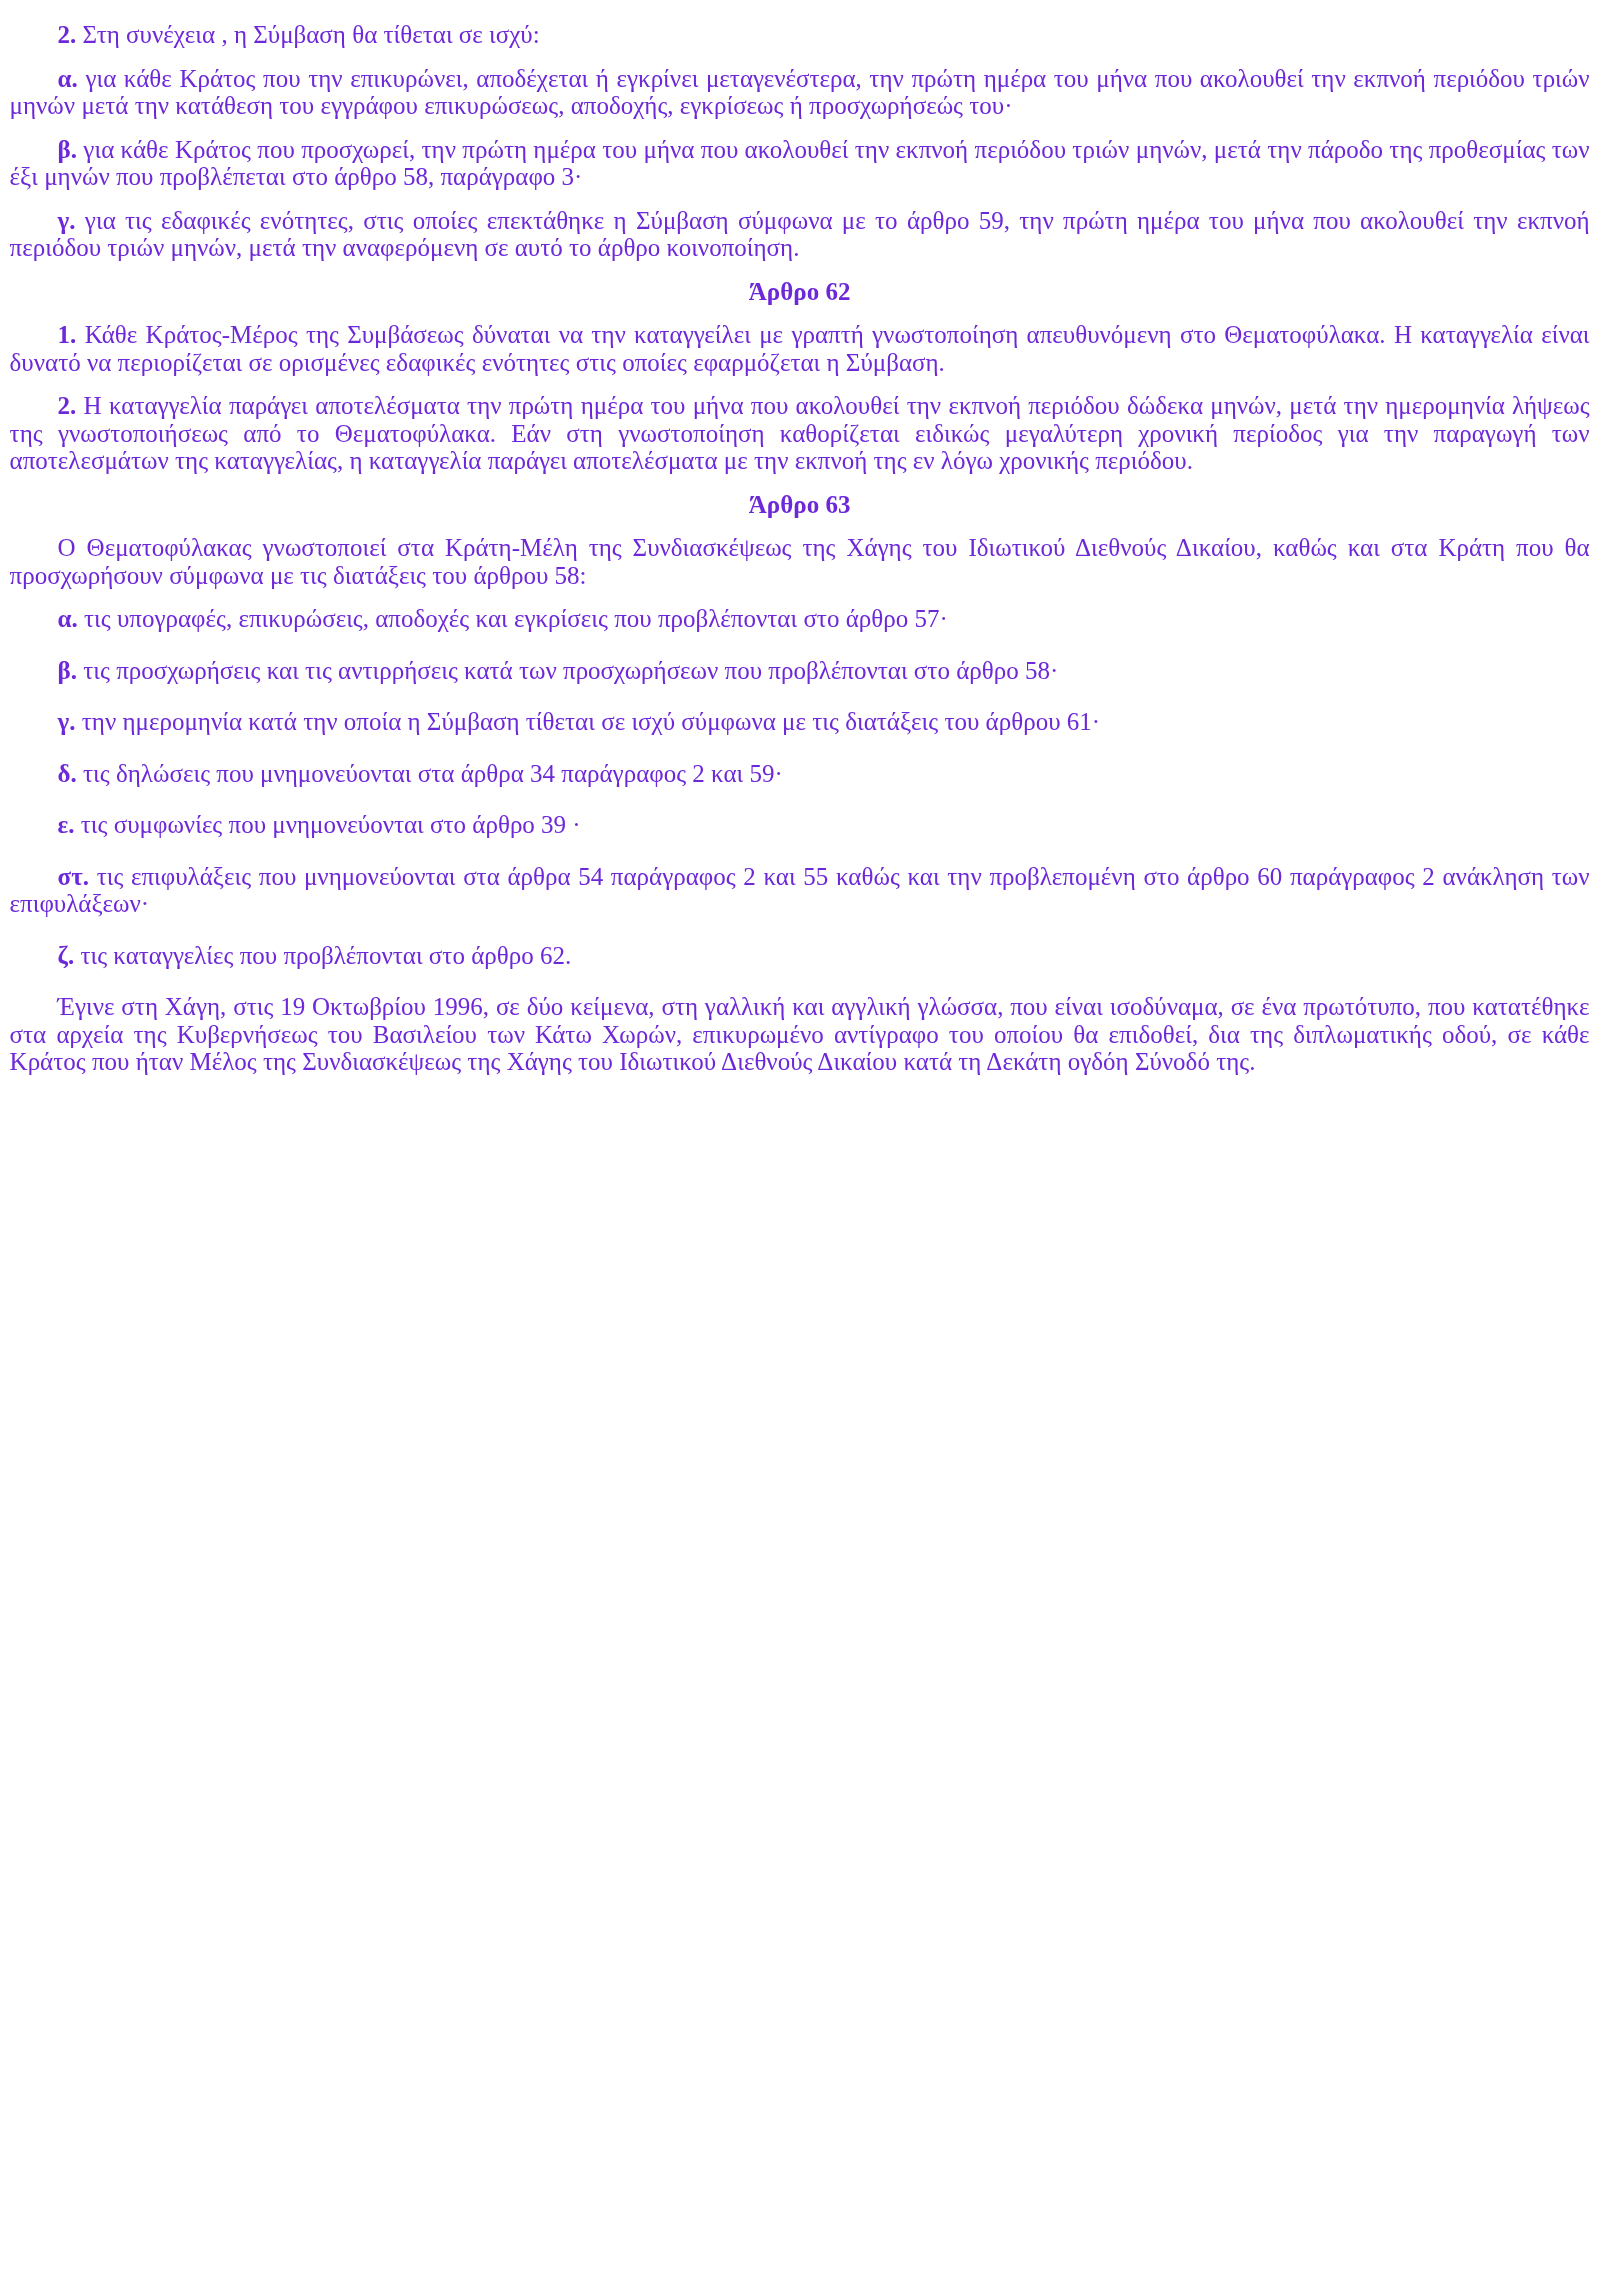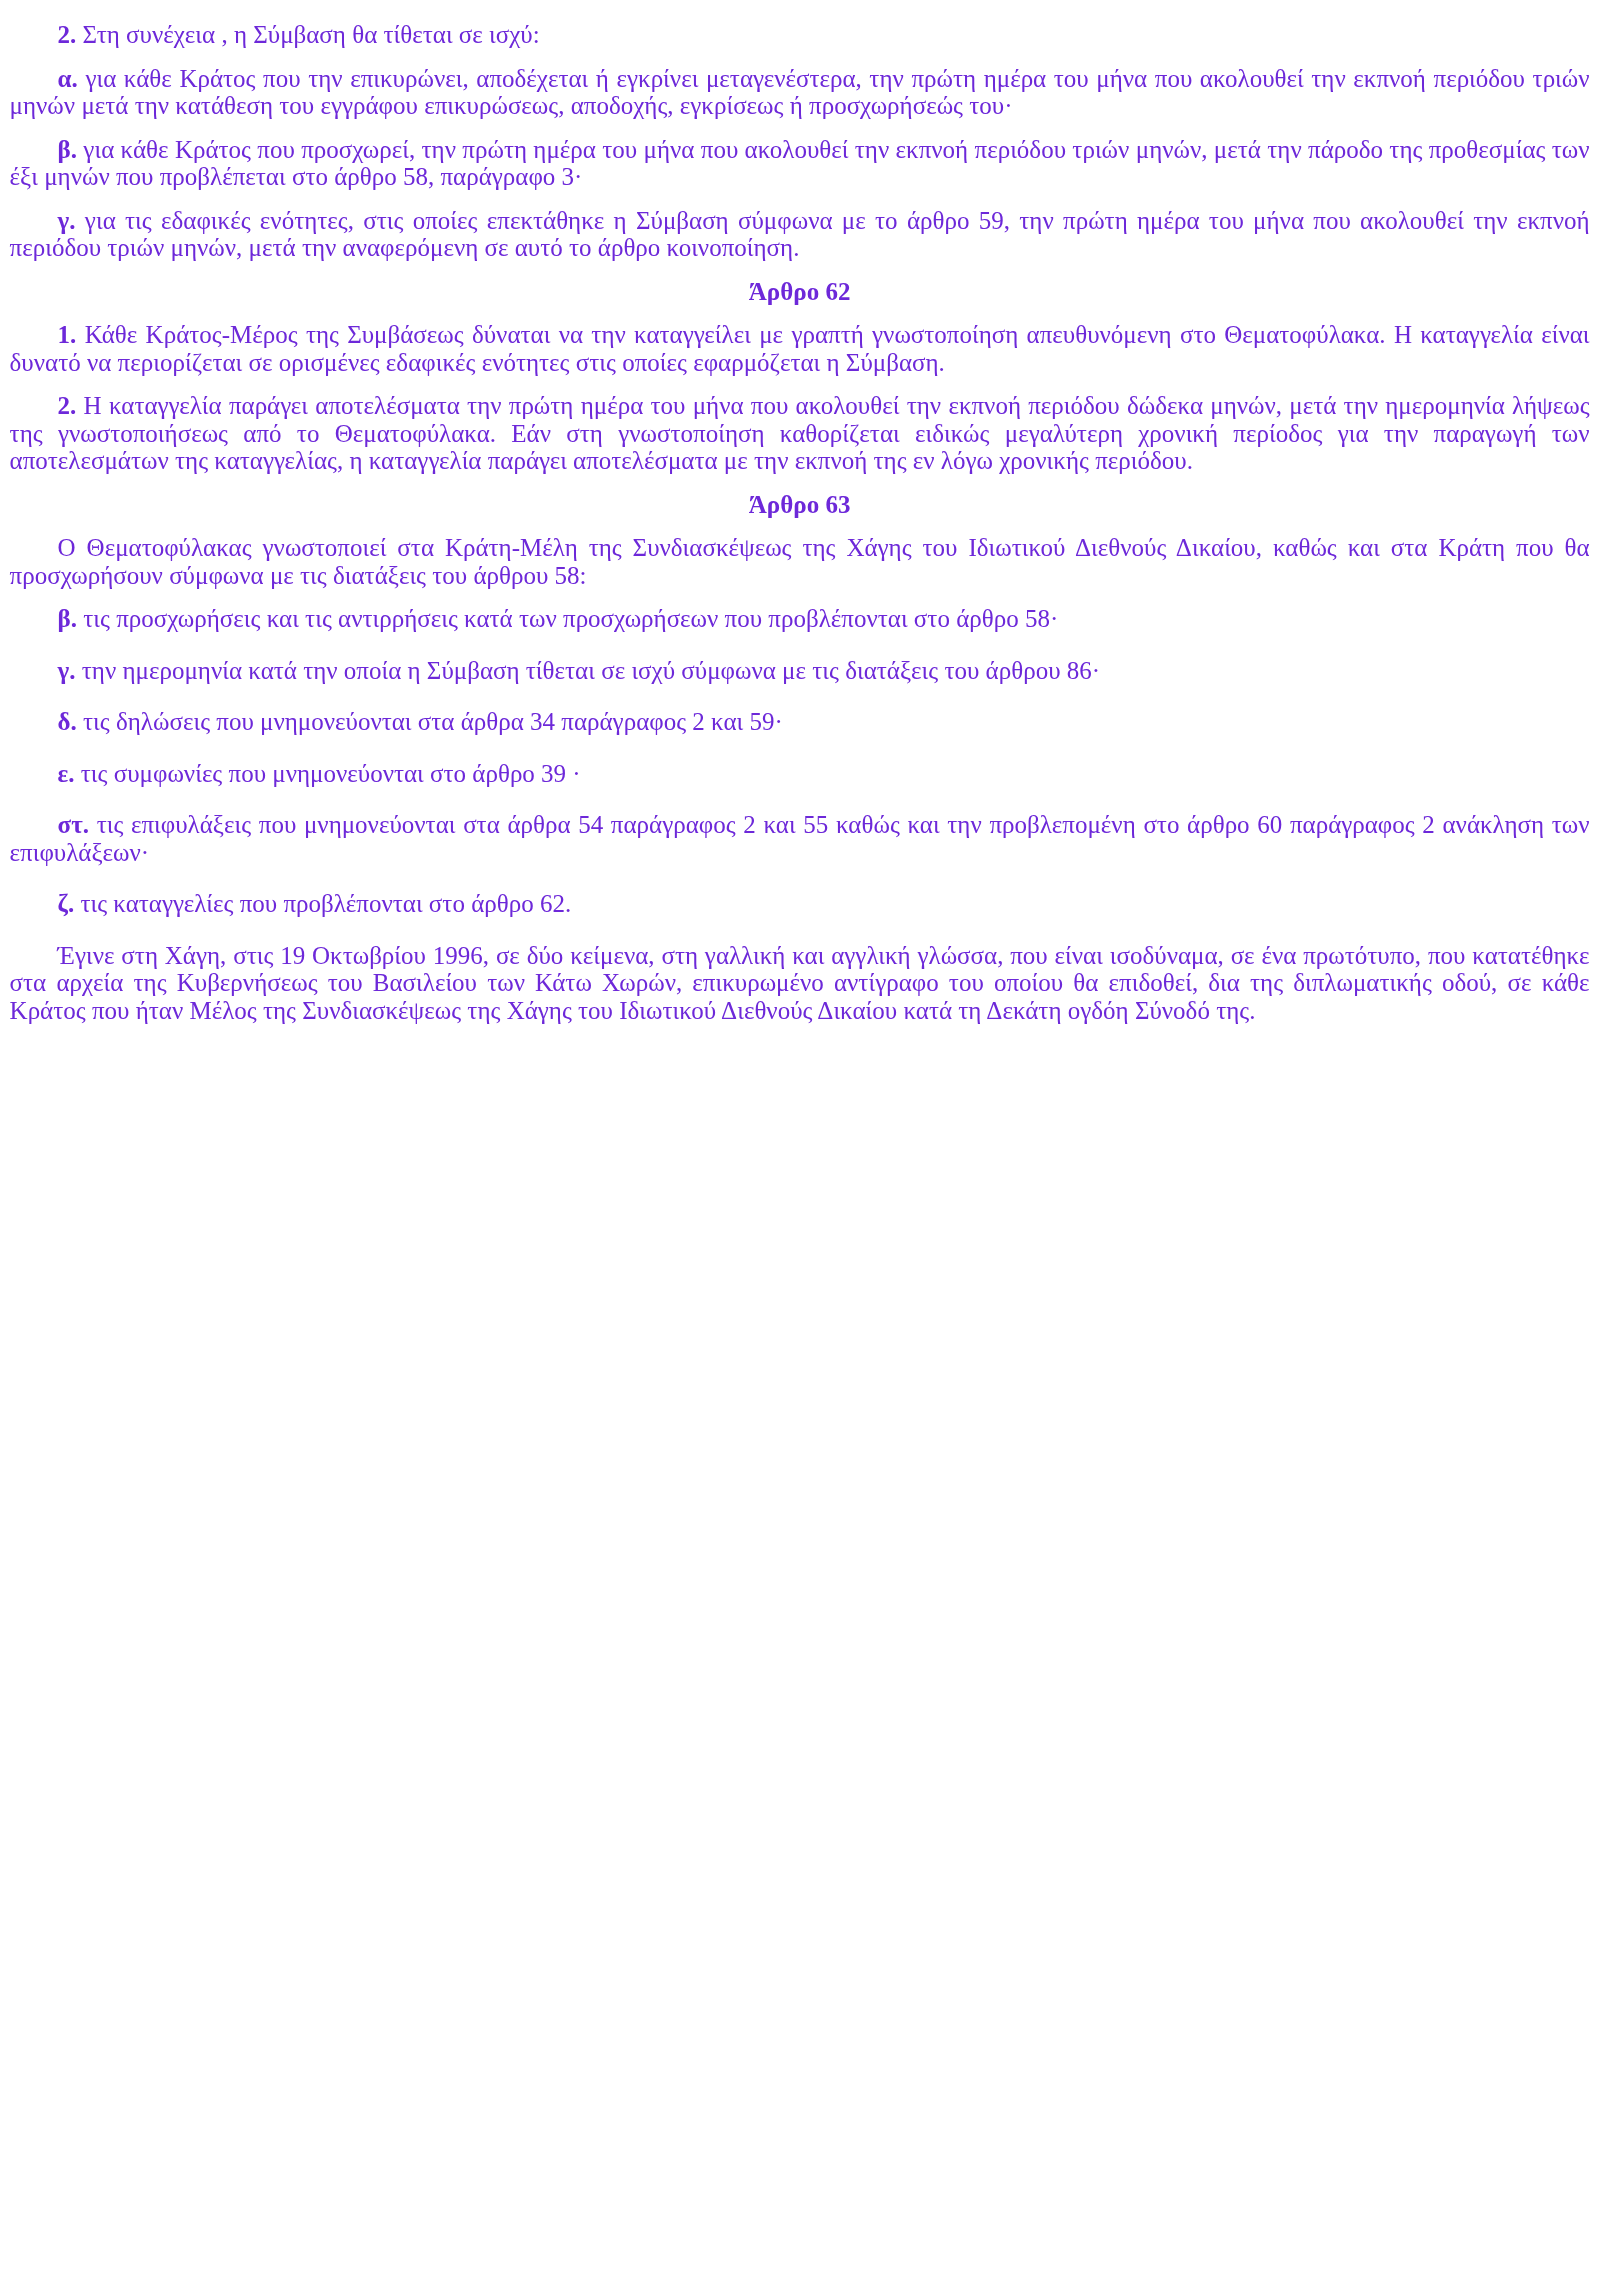--- a/index.html
+++ b/index.html
@@ -61,24 +61,25 @@
   <p class="heading">Άρθρο 62</p>
 
   <p class="para"><span class="marker">1.</span><span> Κάθε Κράτος-Μέρος της Συμβάσεως δύναται να την καταγγείλει με γραπτή γνωστοποίηση απευθυνόμενη στο Θεματοφύλακα. Η καταγγελία είναι δυνατό να περιορίζεται σε ορισμένες εδαφικές ενότητες στις οποίες εφαρμόζεται η Σύμβαση.</span></p>
 
   <p class="para"><span class="marker">2.</span><span> Η καταγγελία παράγει αποτελέσματα την πρώτη ημέρα του μήνα που ακολουθεί την εκπνοή περιόδου δώδεκα μηνών, μετά την ημερομηνία λήψεως της γνωστοποιήσεως από το Θεματοφύλακα. Εάν στη γνωστοποίηση καθορίζεται ειδικώς μεγαλύτερη χρονική περίοδος για την παραγωγή των αποτελεσμάτων της καταγγελίας, η καταγγελία παράγει αποτελέσματα με την εκπνοή της εν λόγω χρονικής περιόδου.</span></p>
 
   <p class="heading">Άρθρο 63</p>
 
   <p class="para">Ο Θεματοφύλακας γνωστοποιεί στα Κράτη-Μέλη της Συνδιασκέψεως της Χάγης του Ιδιωτικού Διεθνούς Δικαίου, καθώς και στα Κράτη που θα προσχωρήσουν σύμφωνα με τις διατάξεις του άρθρου 58:</p>
 
+  <p class="list-item"><span class="marker">α.</span><span> τις υπογραφές, επικυρώσεις, αποδοχές και εγκρίσεις που προβλέπονται στο άρθρο 57·</span></p>
 
   <p class="list-item"><span class="marker">β.</span><span> τις προσχωρήσεις και τις αντιρρήσεις κατά των προσχωρήσεων που προβλέπονται στο άρθρο 58·</span></p>
 
-  <p class="list-item"><span class="marker">γ.</span><span> την ημερομηνία κατά την οποία η Σύμβαση τίθεται σε ισχύ σύμφωνα με τις διατάξεις του άρθρου 86·</span></p>
+  <p class="list-item"><span class="marker">γ.</span><span> την ημερομηνία κατά την οποία η Σύμβαση τίθεται σε ισχύ σύμφωνα με τις διατάξεις του άρθρου 61·</span></p>
 
   <p class="list-item"><span class="marker">δ.</span><span> τις δηλώσεις που μνημονεύονται στα άρθρα 34 παράγραφος 2 και 59·</span></p>
 
   <p class="list-item"><span class="marker">ε.</span><span> τις συμφωνίες που μνημονεύονται στο άρθρο 39 ·</span></p>
 
   <p class="list-item"><span class="marker">στ.</span><span> τις επιφυλάξεις που μνημονεύονται στα άρθρα 54 παράγραφος 2 και 55 καθώς και την προβλεπομένη στο άρθρο 60 παράγραφος 2 ανάκληση των επιφυλάξεων·</span></p>
 
   <p class="list-item"><span class="marker">ζ.</span><span> τις καταγγελίες που προβλέπονται στο άρθρο 62.</span></p>
 
 

